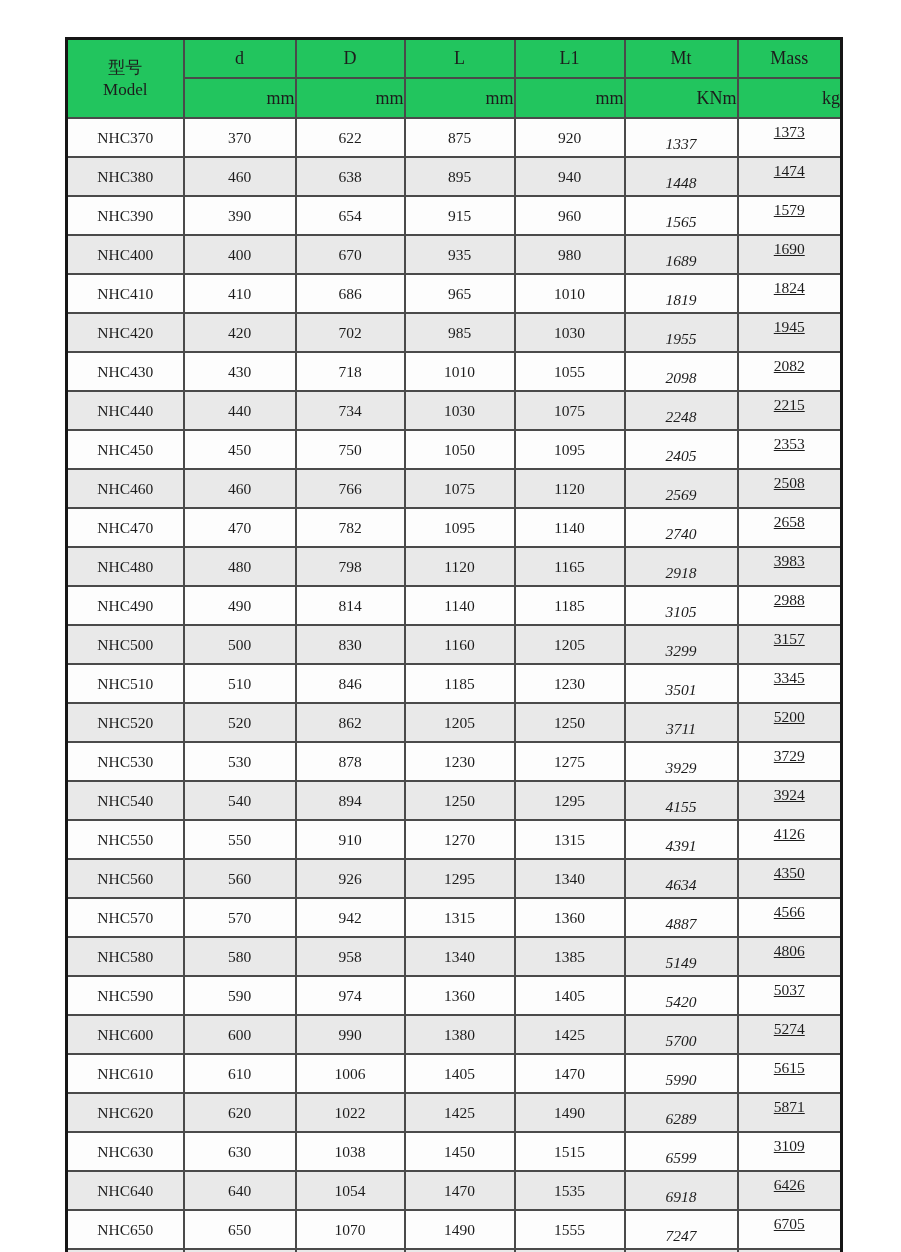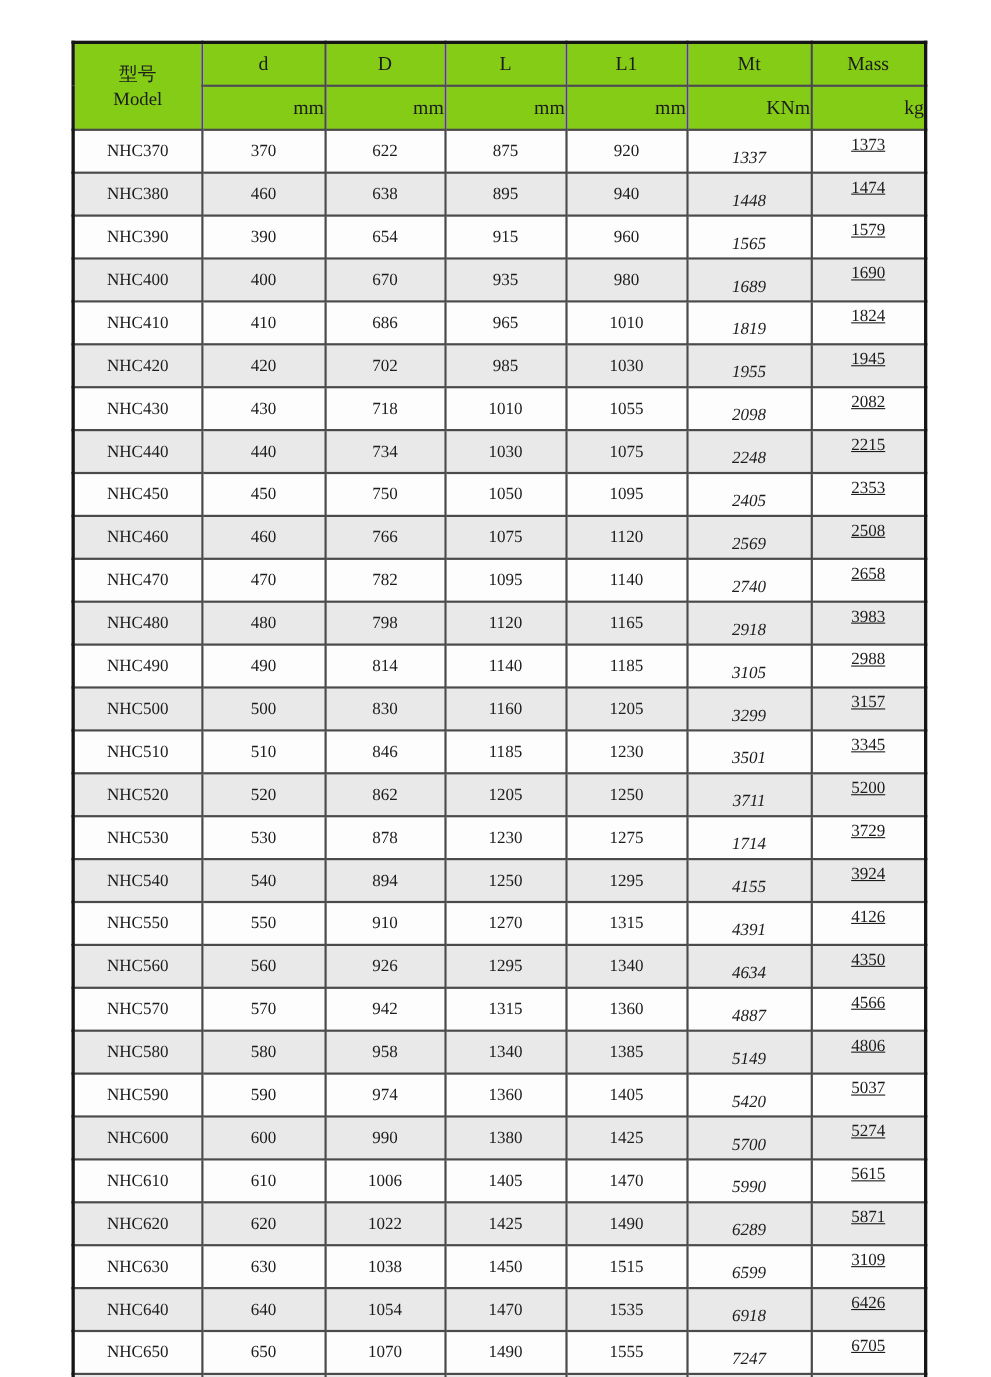--- a/index.html
+++ b/index.html
@@ -24,21 +24,21 @@
   }
   .spec-table th,
   .spec-table td {
     border: 2px solid #4a4a4a;
     text-align: center;
     vertical-align: middle;
     padding: 0;
     overflow: hidden;
   }
   thead th {
-    background: #84cc16;
+    background: #22c55e;
     font-weight: normal;
     font-size: 18px;
   }
   tr.head-top th { height: 37px; }
   tr.head-units th { height: 38px; text-align: right; }
   th.model-th {
     font-size: 17px;
     line-height: 1.25;
   }
   tbody td {
@@ -238,21 +238,21 @@
           <td>1250</td>
           <td class="mt-cell">3711</td>
           <td class="mass-cell">5200</td>
         </tr>
         <tr>
           <td>NHC530</td>
           <td>530</td>
           <td>878</td>
           <td>1230</td>
           <td>1275</td>
-          <td class="mt-cell">1714</td>
+          <td class="mt-cell">3929</td>
           <td class="mass-cell">3729</td>
         </tr>
         <tr>
           <td>NHC540</td>
           <td>540</td>
           <td>894</td>
           <td>1250</td>
           <td>1295</td>
           <td class="mt-cell">4155</td>
           <td class="mass-cell">3924</td>

